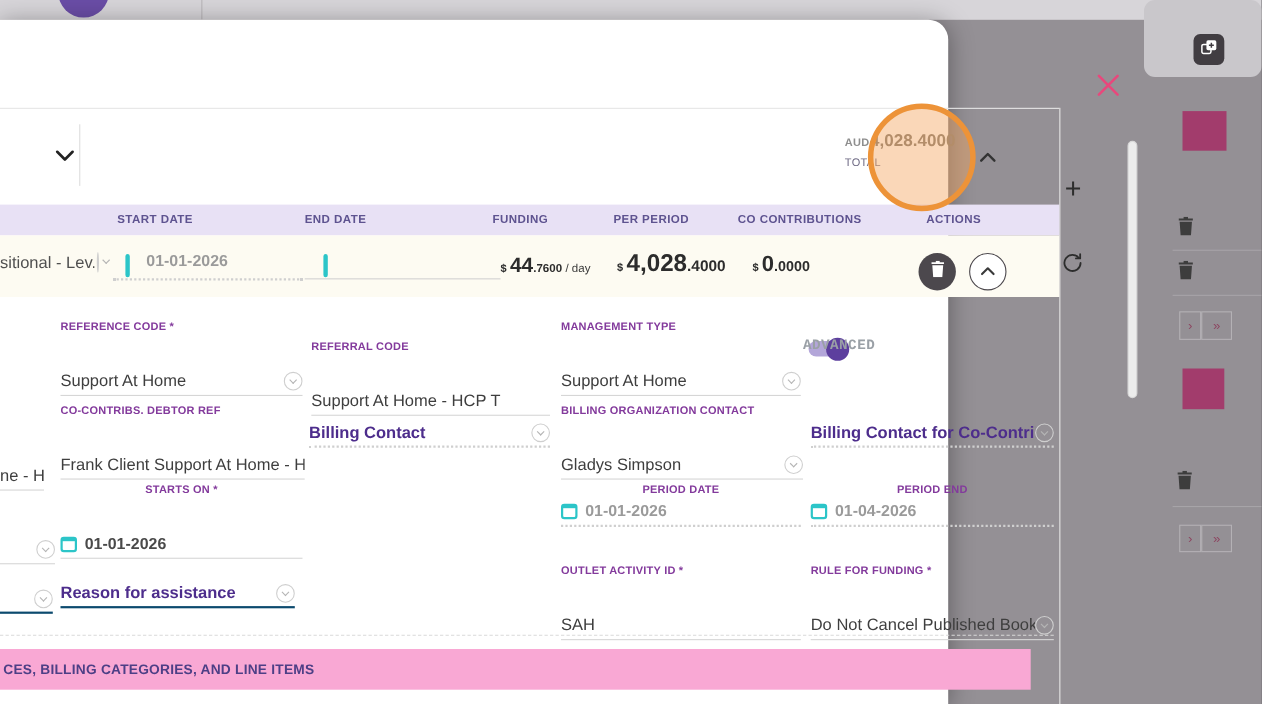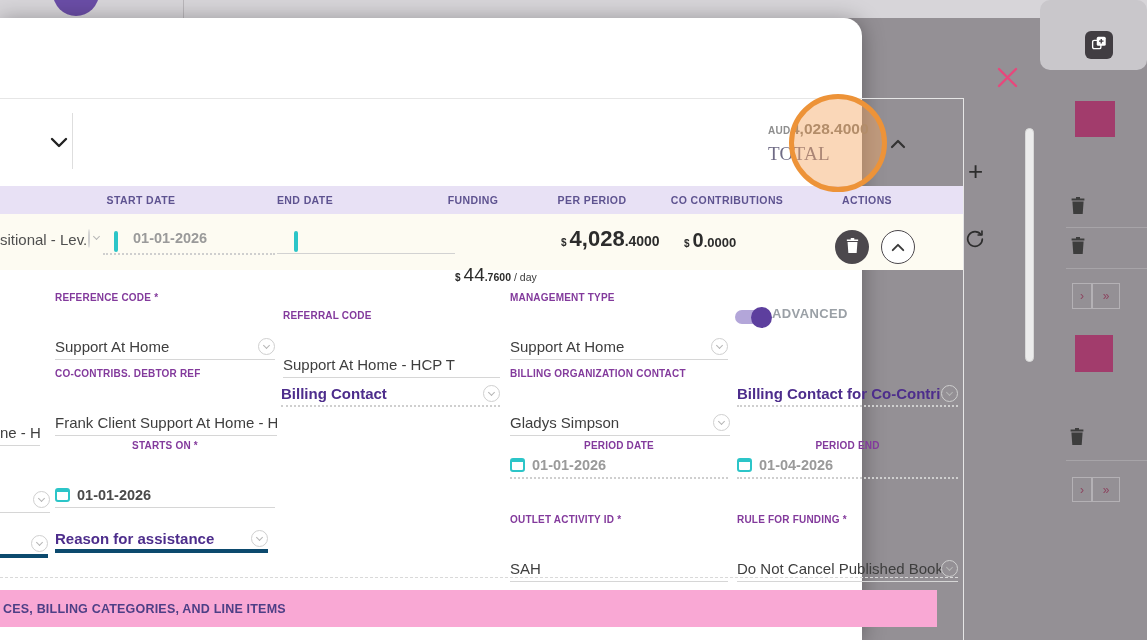--- a/index.html
+++ b/index.html
@@ -21,21 +21,21 @@
 
   
   .modal{left:0;top:18px;width:862px;height:622px;background:#ffffff;
          border-radius:0 18px 0 0;box-shadow:0 2px 22px rgba(0,0,0,.35);}
   .hdr-border{left:0;top:80px;width:963px;border-top:1px solid #e6e6e6;}
   .side-border{left:963px;top:80px;height:542px;border-left:1px solid #e6e6e6;}
   .hdr-divider{left:72px;top:95px;height:56px;border-left:1px solid #dedede;}
 
   .aud{font-size:10px;font-weight:bold;color:#8e8e8e;letter-spacing:.3px;}
   .amount{font-size:15.5px;color:#7e7870;font-weight:600;}
-  .total{font-size:19px;color:#6f6b85;letter-spacing:.3px;font-family:Liberation Serif, serif;}
+  .total{font-size:10px;color:#6f6b85;letter-spacing:.3px;}
 
   .thead{left:0;top:168px;width:963px;height:28px;background:#e8e1f5;}
   .thc{position:absolute;top:0;height:28px;display:flex;align-items:center;transform:translateX(-50%);
        font-size:10.5px;font-weight:bold;color:#5e5390;letter-spacing:.4px;white-space:nowrap;}
 
   .srow{left:0;top:196px;width:963px;height:56px;background:#fdfbf2;}
   .rowname{font-size:15px;color:#4f4f4f;white-space:nowrap;}
   .mutedate{font-size:14.5px;font-weight:600;color:#9a9a9a;}
   .u1{border-top:1px solid #d2d2d2;}
   .udot{border-top:2px dotted #cfcfcf;}
@@ -57,21 +57,21 @@
   .between{justify-content:space-between;}
   .endj{justify-content:flex-end;}
   .fval{font-size:15px;color:#3e3e3e;white-space:nowrap;overflow:hidden;}
   .fval.dark{font-weight:600;color:#4a4a4a;font-size:14.5px;}
   .fval.muted{font-weight:600;color:#9a9a9a;font-size:14.5px;}
   .fval.ph{color:#4d2d8c;font-weight:bold;}
   .fval.cent{flex:1;text-align:center;}
   .u-solid{border-bottom:1px solid #d6d6d6;margin-top:31px;}
   .u-light{border-bottom:1px solid #e2e2e2;}
   .u-dot{border-bottom:2px dotted #cfcfcf;}
-  .u-orange{border-bottom:4px solid #0c4a6e;}
+  .u-orange{border-bottom:2px solid #0c4a6e;}
 
   .chev{flex:none;width:15px;height:15px;border:1px solid #cfcfcf;border-radius:50%;position:relative;}
   .chev::after{content:"";position:absolute;left:4.5px;top:4px;width:4px;height:4px;
                border-left:1.5px solid #b5b5b5;border-bottom:1.5px solid #b5b5b5;transform:rotate(-45deg);}
   .cal{flex:none;width:11px;height:10px;border:2px solid #2cc5c8;border-radius:3px;margin-right:7px;position:relative;}
   .cal::before{content:"";position:absolute;left:-1px;right:-1px;top:-1px;height:3px;background:#2cc5c8;}
 
   .toggle{width:34px;height:14px;border-radius:7px;background:#b3a6d9;position:relative;}
   .toggle .knob{position:absolute;right:-3px;top:-3.5px;width:21px;height:21px;border-radius:50%;background:#5d3f9e;}
   .advtxt{font-size:13px;font-weight:bold;color:#9aa0a6;letter-spacing:.4px;}
@@ -182,21 +182,21 @@
 
       <span class="abs cal" style="left:112px;top:19px;"></span>
       <span class="abs mutedate" style="left:133px;top:16px;">01-01-2026</span>
       <div class="abs udot" style="left:103px;top:39px;width:172px;"></div>
 
       <span class="abs cal" style="left:281px;top:19px;"></span>
       <div class="abs u1" style="left:277px;top:39px;width:178px;"></div>
 
       <div class="abs money" style="left:455px;top:17px;">
         <span class="m-cur">$</span>
-        <span style="font-size:19px;font-weight:normal;margin-top:33px;">44</span>
+        <span style="font-size:19px;font-weight:bold;">44</span>
         <span style="font-size:10.5px;font-weight:bold;">.7600</span>
         <span class="m-suffix">/ day</span>
       </div>
 
       <div class="abs money" style="left:561px;top:12px;">
         <span class="m-cur">$</span>
         <span style="font-size:22px;font-weight:bold;">4,028</span>
         <span style="font-size:14px;font-weight:600;">.4000</span>
       </div>
 
@@ -238,21 +238,21 @@
     <div class="fld" style="left:510px;top:274px;width:218px;">
       <div class="flabel"><span>MANAGEMENT TYPE</span></div>
       <div class="valrow between u-solid">
         <span class="fval">Support At Home</span>
         <span class="chev"></span>
       </div>
     </div>
     <div class="abs toggle" style="left:735px;top:292px;cursor:pointer;">
       <span class="knob"></span>
     </div>
-    <span class="abs advtxt" style="left:772px;top:288px;">ADVANCED</span>
+    <span class="abs advtxt" style="left:730px;top:288px;font-family:Liberation Mono, monospace;">ADVANCED</span>
 
     <div class="fld" style="left:0;top:360px;width:40px;">
       <div class="flabel"></div>
       <div class="valrow u-solid">
         <span class="fval">ne - HCP</span>
       </div>
     </div>
     <div class="fld" style="left:55px;top:350px;width:222px;">
       <div class="flabel"><span>CO-CONTRIBS. DEBTOR REF</span></div>
       <div class="valrow u-solid">

